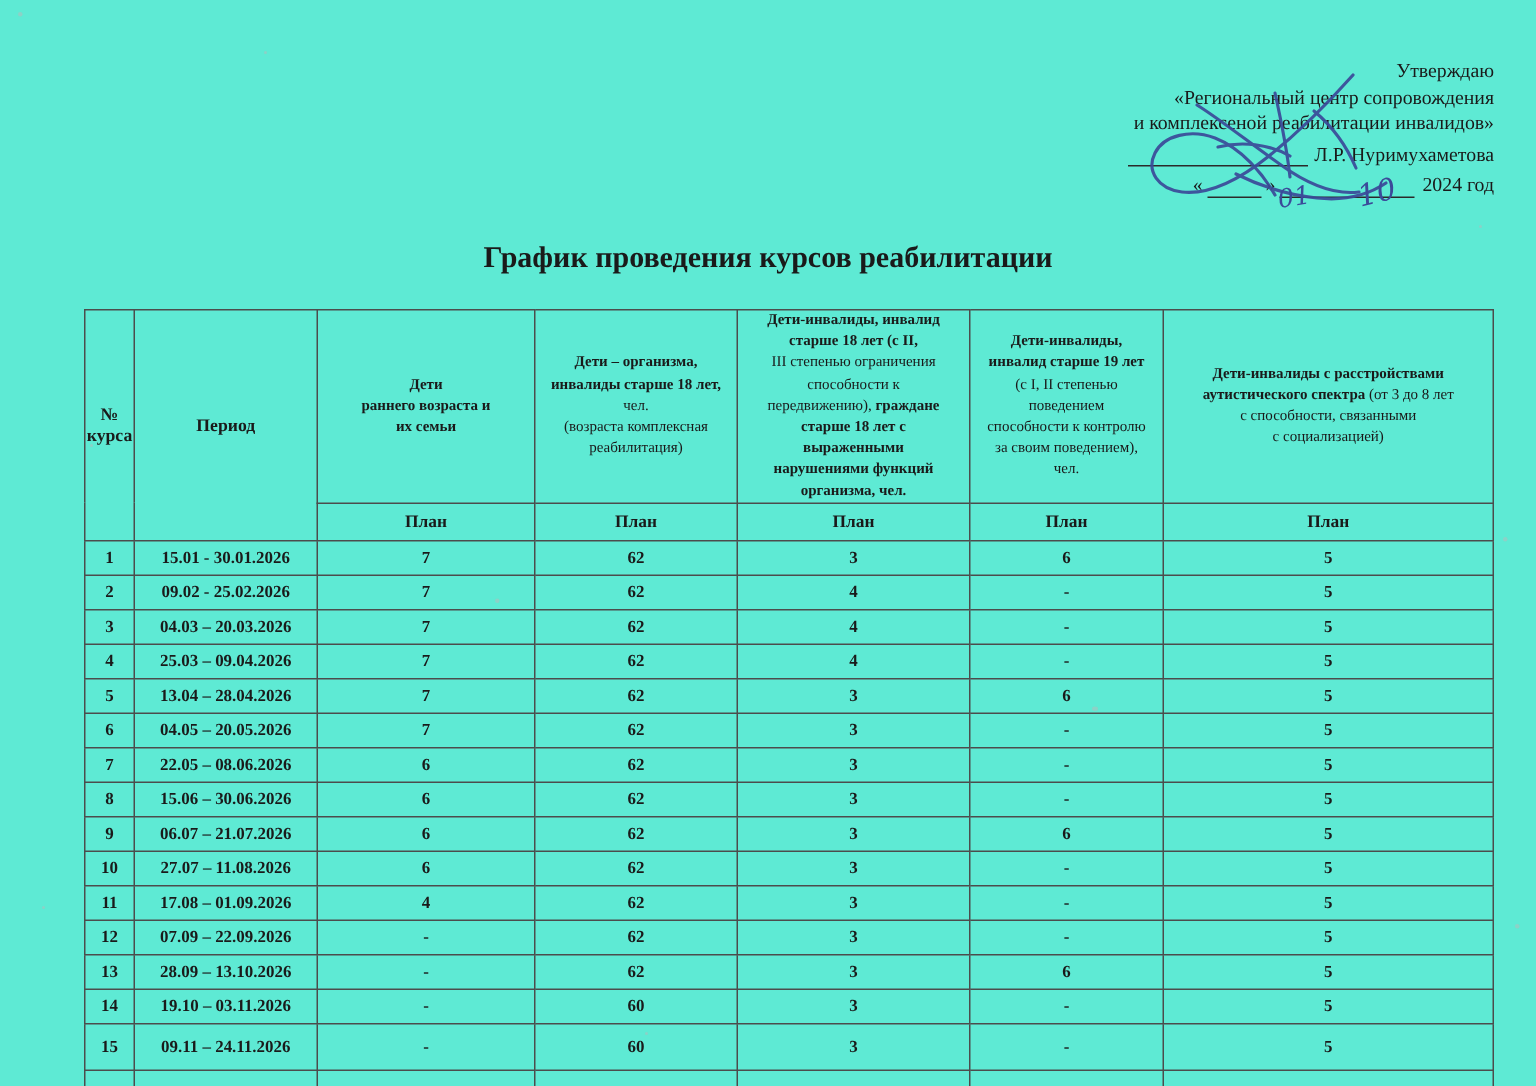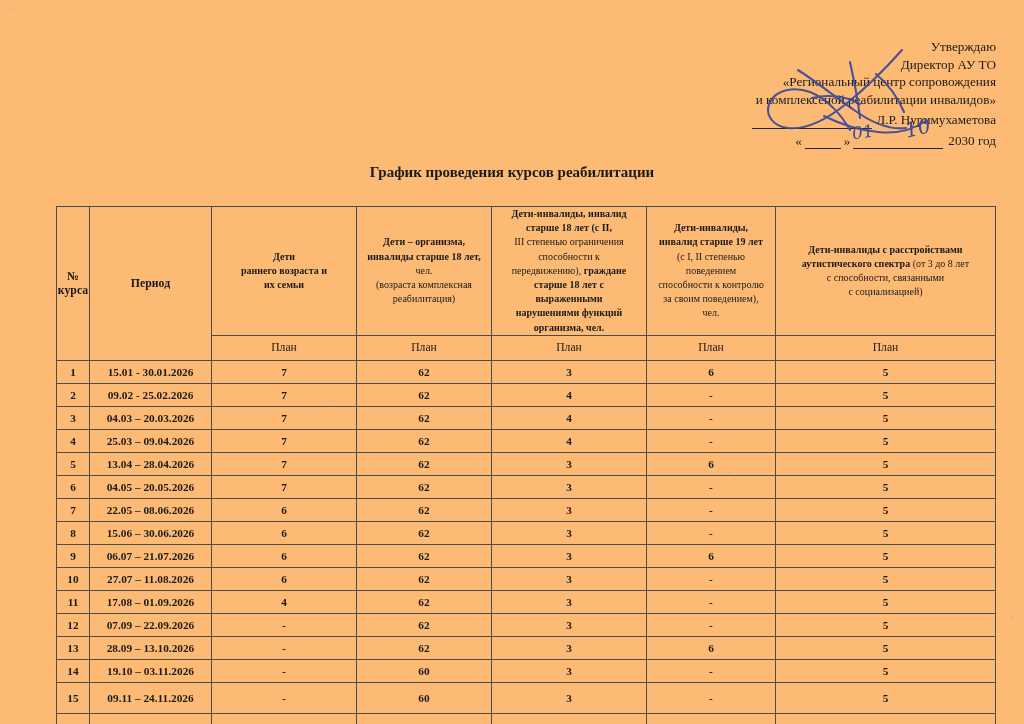--- a/index.html
+++ b/index.html
@@ -13,21 +13,21 @@
     overflow: hidden;
     font-family: "Liberation Serif", "DejaVu Serif", serif;
     color: #1a1a1a;
     position: relative;
   }
 
   .page {
     position: relative;
     width: 1024px;
     height: 724px;
-    background: #fdba74;
+    background: #5eead4;
   }
 
   
   .speck {
     position: absolute;
     background: #b9b9b9;
     border-radius: 50%;
     opacity: .5;
     pointer-events: none;
   }
@@ -100,21 +100,21 @@
   }
 
   
   .doc-title {
     position: absolute;
     top: 163px;
     left: 0;
     width: 1024px;
     text-align: center;
     font-weight: bold;
-    font-size: 15px;
+    font-size: 20px;
     line-height: 19px;
   }
   .doc-title .t2 { display: block; }
 
   
   table.schedule {
     position: absolute;
     left: 56px;
     top: 206px;
     width: 939px;
@@ -147,21 +147,21 @@
   }
   th.hcell .b  { font-weight: bold; }
   th.hcell .n  { font-weight: normal; }
   th.stub {
     vertical-align: middle;
     font-weight: bold;
     font-size: 11.8px;
     line-height: 14px;
   }
   th.plan {
-    font-weight: normal;
+    font-weight: bold;
     font-size: 11.6px;
     height: 24px;
     padding: 3px 0;
   }
 
   tbody td {
     height: 22px;
     font-weight: bold;
     font-size: 11.3px;
   }
@@ -183,28 +183,27 @@
   <div class="speck" style="left:330px;top:399px;width:3px;height:3px;"></div>
   <div class="speck" style="left:1002px;top:358px;width:3px;height:3px;"></div>
   <div class="speck" style="left:728px;top:471px;width:4px;height:3px;"></div>
   <div class="speck" style="left:28px;top:604px;width:2px;height:2px;"></div>
   <div class="speck" style="left:1010px;top:616px;width:3px;height:3px;"></div>
   <div class="speck" style="left:986px;top:150px;width:2px;height:2px;"></div>
   <div class="speck" style="left:430px;top:688px;width:2px;height:2px;"></div>
 
   <div class="approval">
     <span class="ln">Утверждаю</span>
-    <span class="ln">Директор АУ ТО</span>
     <span class="ln">«Региональный центр сопровождения</span>
     <span class="ln">и комплексеной реабилитации инвалидов»</span>
     <span class="sig-line-row">
       <span class="rule r1"></span><span>Л.Р. Нуримухаметова</span>
     </span>
     <span class="date-row">
-      <span class="quo">«</span><span class="rule r-day"></span><span class="quo">»</span><span class="rule r-month"></span><span>2030 год</span>
+      <span class="quo">«</span><span class="rule r-day"></span><span class="quo">»</span><span class="rule r-month"></span><span>2024 год</span>
     </span>
   </div>
 
   <svg class="signature" viewBox="0 0 250 100" xmlns="http://www.w3.org/2000/svg">
     <g fill="none" stroke="#3b4a99" stroke-width="2.1" stroke-linecap="round" stroke-linejoin="round" opacity="0.92">
       <path d="M148 6 C132 24, 112 44, 92 60 C72 76, 52 86, 34 84 C18 82, 10 70, 16 58 C22 46, 40 42, 56 48 C74 55, 88 72, 96 86"></path>
       <path d="M44 26 C60 36, 80 52, 100 66 C118 79, 136 86, 152 84"></path>
       <path d="M96 18 C100 36, 104 56, 106 74"></path>
       <path d="M58 54 C74 50, 92 52, 106 60"></path>
       <path d="M70 72 C86 80, 104 86, 124 88 C142 90, 158 86, 170 78"></path>

